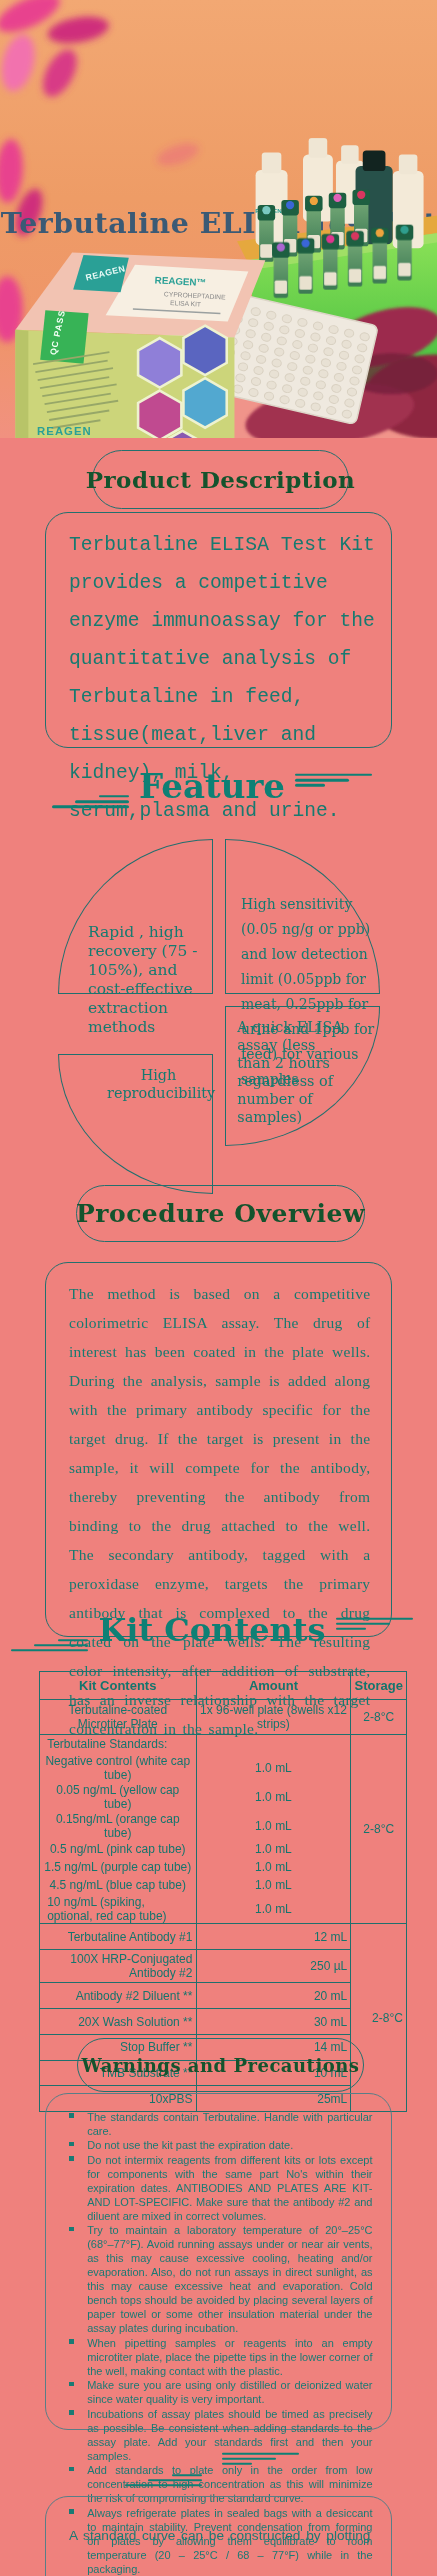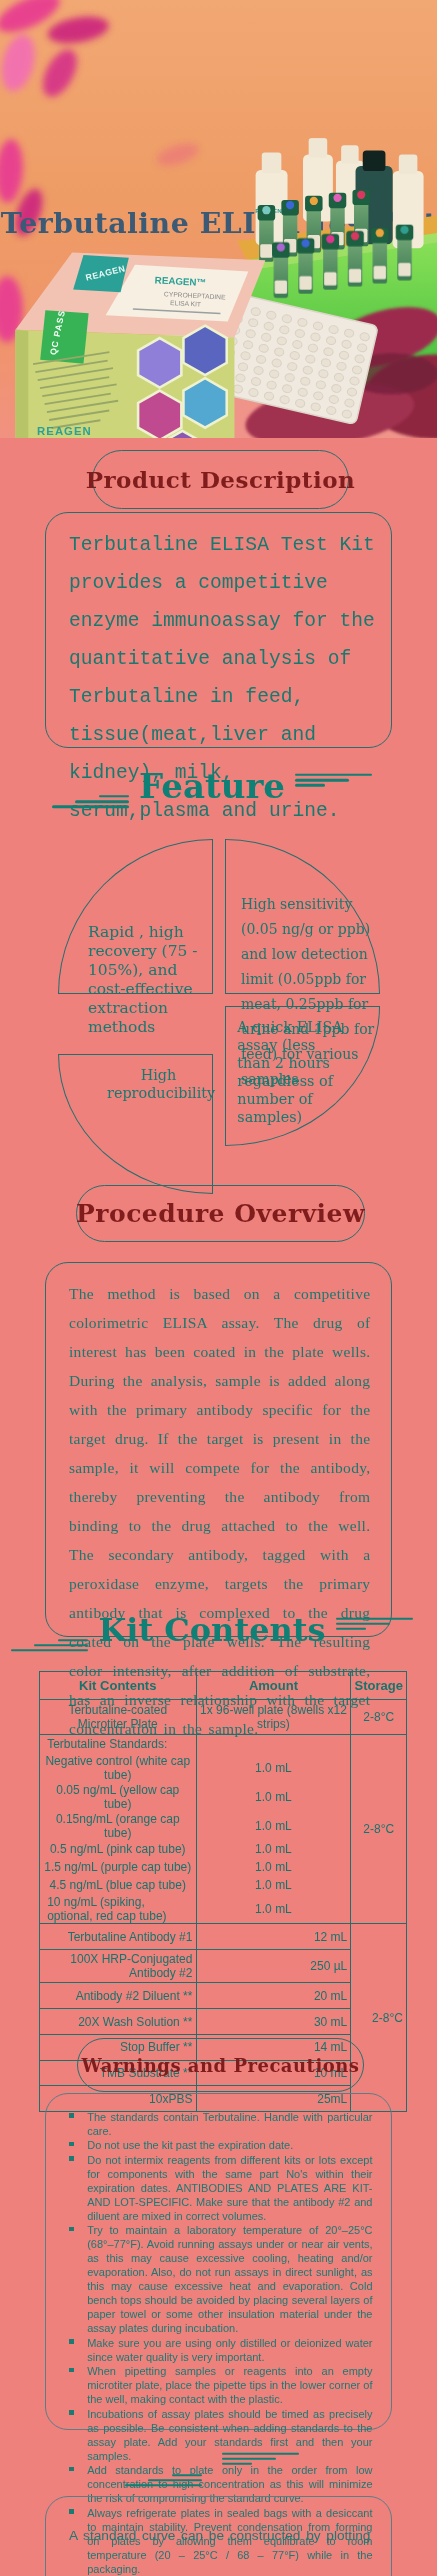--- a/index.html
+++ b/index.html
@@ -14,21 +14,21 @@
   
   #hero{position:absolute;left:0;top:0;width:438px;height:438px;}
 
   
   .pill{
     position:absolute;
     border:1.8px solid #23706e;
     border-radius:41px;
     display:flex;align-items:center;justify-content:center;
     font-family:"DejaVu Serif","Liberation Serif",serif;
-    font-weight:bold;color:#7f1d1d;
+    font-weight:bold;color:#14532d;
     letter-spacing:0.5px;white-space:nowrap;
   }
   #pd-pill{left:92px;top:450px;width:255px;height:57px;font-size:23px;}
   #po-pill{left:76px;top:1185px;width:287px;height:55px;font-size:25px;}
   #wp-pill{left:77px;top:2038px;width:285px;height:52px;font-size:18px;}
 
   
   .tealbox,.graybox{
     position:absolute;box-sizing:border-box;border-radius:23px;color:#177a70;
   }
@@ -514,22 +514,22 @@
 
 <div id="wp-pill" class="pill">
   <span>Warnings and Precautions</span>
 </div>
 <div id="wp-box" class="graybox">
   <ul>
     <li>The standards contain Terbutaline. Handle with particular care.</li>
     <li>Do not use the kit past the expiration date.</li>
     <li>Do not intermix reagents from different kits or lots except for components with the same part No's within their expiration dates. ANTIBODIES AND PLATES ARE KIT- AND LOT-SPECIFIC. Make sure that the antibody #2 and diluent are mixed in correct volumes.</li>
     <li>Try to maintain a laboratory temperature of 20°–25°C (68°–77°F). Avoid running assays under or near air vents, as this may cause excessive cooling, heating and/or evaporation. Also, do not run assays in direct sunlight, as this may cause excessive heat and evaporation. Cold bench tops should be avoided by placing several layers of paper towel or some other insulation material under the assay plates during incubation.</li>
+    <li>When pipetting samples or reagents into an empty microtiter plate, place the pipette tips in the lower corner of the well, making contact with the plastic.</li>
     <li>Make sure you are using only distilled or deionized water since water quality is very important.</li>
-    <li>When pipetting samples or reagents into an empty microtiter plate, place the pipette tips in the lower corner of the well, making contact with the plastic.</li>
     <li>Incubations of assay plates should be timed as precisely as possible. Be consistent when adding standards to the assay plate. Add your standards first and then your samples.</li>
     <li>Add standards to plate only in the order from low concentration to high concentration as this will minimize the risk of compromising the standard curve.</li>
     <li>Always refrigerate plates in sealed bags with a desiccant to maintain stability. Prevent condensation from forming on plates by allowing them equilibrate to room temperature (20 – 25°C / 68 – 77°F) while in the packaging.</li>
   </ul>
 </div>
 
 <div id="rc-h" class="bigheader">
   <span class="deco deco-left"><i></i><i></i><i></i></span><span class="deco deco-right"><i></i><i></i><i></i></span>
 </div>
 <div id="rc-box" class="graybox">

